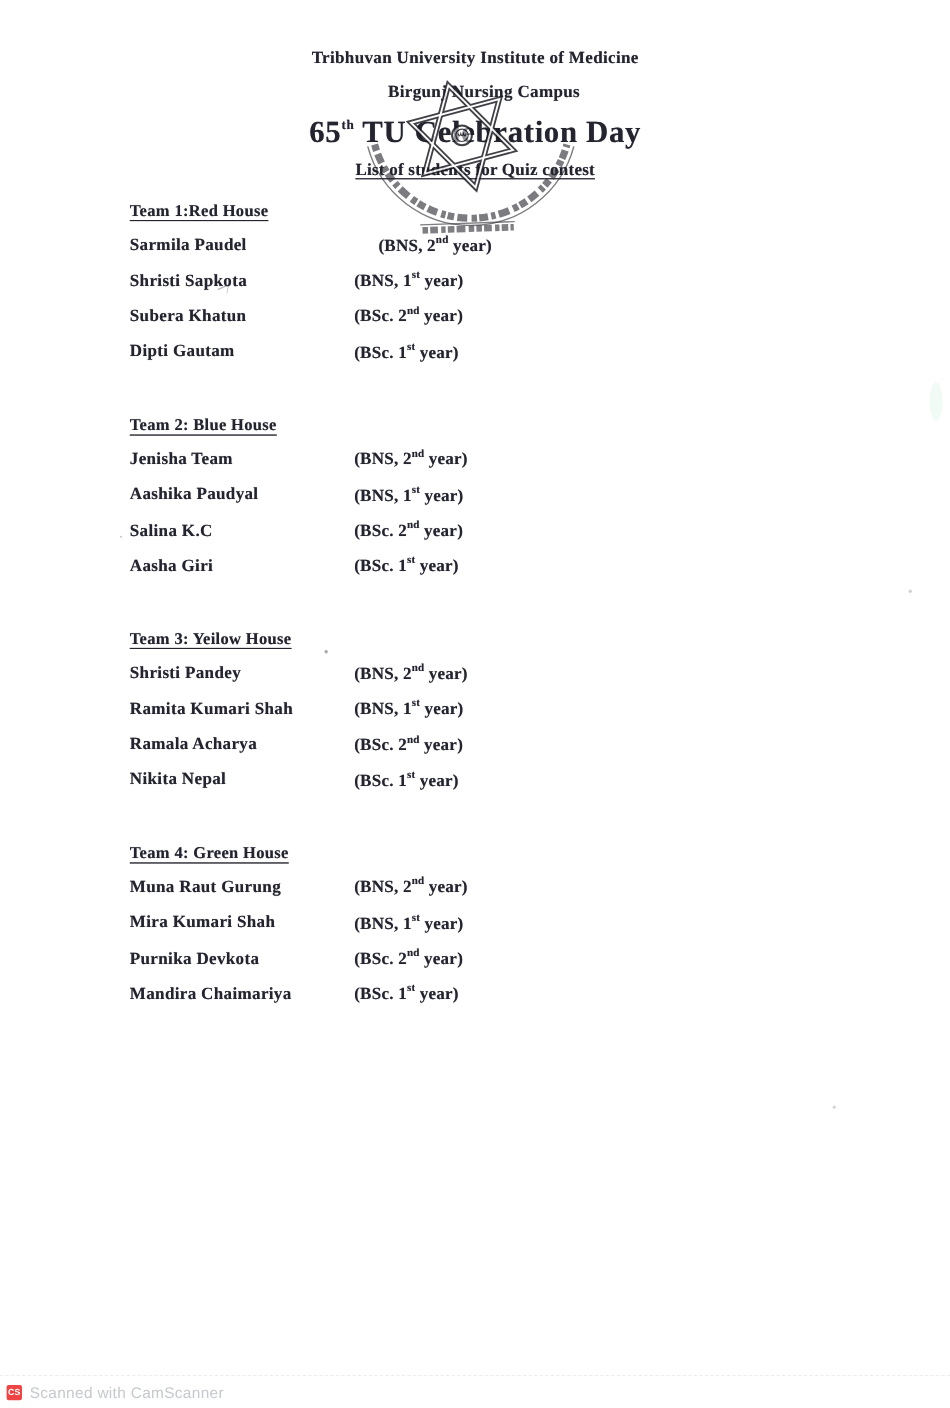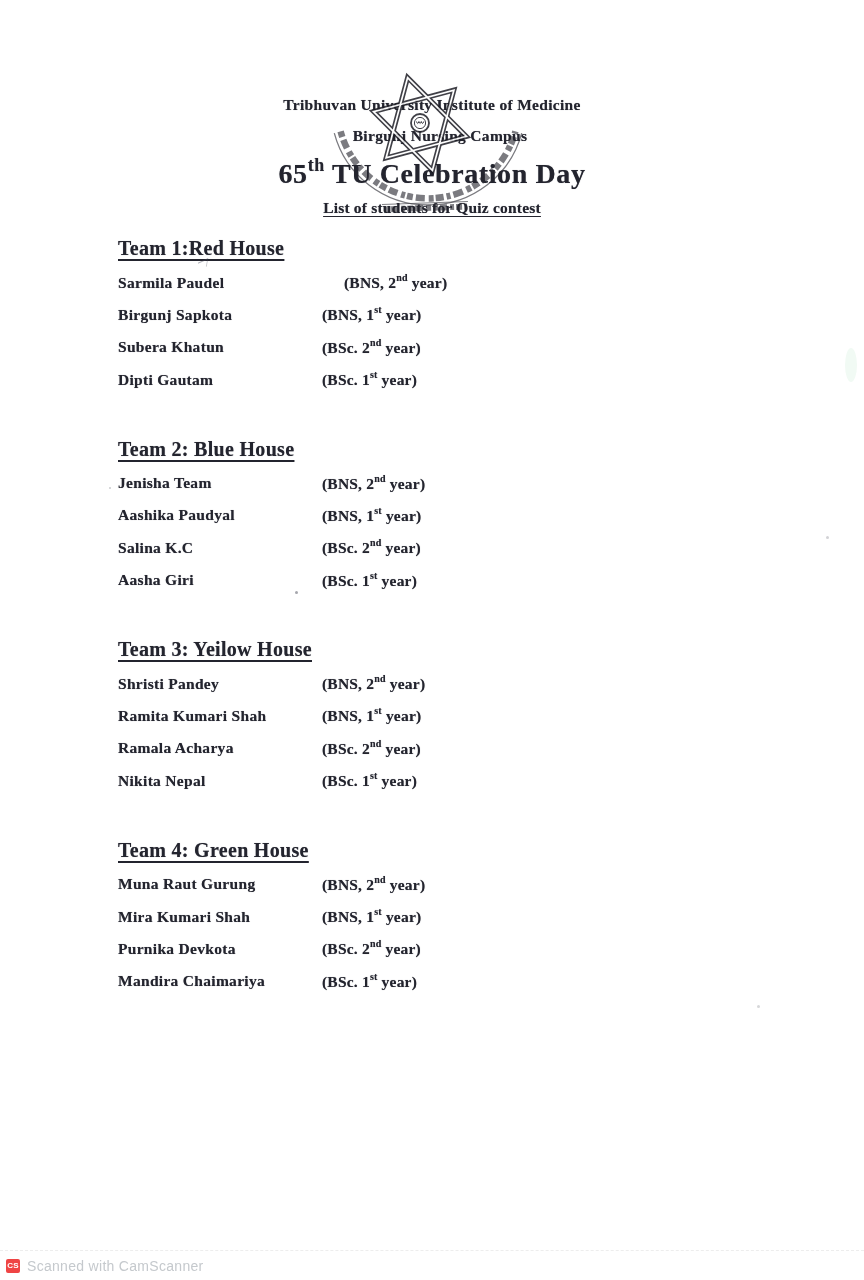--- a/index.html
+++ b/index.html
@@ -2,32 +2,32 @@
 <html><head>
 <meta charset="utf-8">
 <style>
   * { margin:0; padding:0; box-sizing:border-box; }
   html,body { width:864px; height:1280px; background:#ffffff; overflow:hidden; }
   body { font-family:"Liberation Serif","DejaVu Serif",serif; color:#23242e; position:relative; }
 
   .doc { position:absolute; inset:0; filter:blur(0.3px); }
 
   
-  .header { text-align:center; padding-top:96px; font-weight:bold; }
+  .header { text-align:center; padding-top:44px; font-weight:bold; }
   .hline1 { font-size:15.5px; letter-spacing:.3px; }
   .hline2 { font-size:15.5px; margin-top:13px; letter-spacing:.3px;margin-left:16px; }
   .doc-title { margin-top:12px; font-size:28px; letter-spacing:.6px; font-weight:bold; }
-  .doc-title sup { font-size:18px; position:relative; top:-2px; }
+  .doc-title sup { font-size:12px; position:relative; top:-2px; }
   .subtitle { margin-top:9px; font-size:15.5px; text-decoration:underline;
               text-underline-offset:3px; letter-spacing:.2px; }
 
   
   .teams { margin:20px 0 0 118px; }
   .team { margin-bottom:42px; }
-  .team-title { font-size:20px; font-weight:bold; text-decoration:underline;
+  .team-title { font-size:15px; font-weight:bold; text-decoration:underline;
                 text-underline-offset:3.5px; margin-bottom:6px; letter-spacing:.3px; }
   .row { height:32.4px; display:flex; align-items:center; font-size:15.5px; font-weight:bold;gap:12px; }
   .row .name { width:192px; letter-spacing:.3px; }
   .row .year { letter-spacing:.2px; }
   .row .year sup { font-size:10px; position:relative; top:-1px;margin-top:16px; }
   .row.shift1 .year { margin-left:22px; }
 
   
   .header, .teams { text-shadow:0 0 .7px rgba(32,34,46,.55); }
 
@@ -93,21 +93,21 @@
 
   <div class="teams">
 
     <div class="team">
       <div class="team-title">Team 1:Red House</div>
       <div class="row shift1">
         <span class="name">Sarmila Paudel</span>
         <span class="year"><span>(BNS, 2</span><sup>nd</sup><span> year)</span></span>
       </div>
       <div class="row">
-        <span class="name">Birgunj Sapkota</span>
+        <span class="name">Shristi Sapkota</span>
         <span class="year"><span>(BNS, 1</span><sup>st</sup><span> year)</span></span>
       </div>
       <div class="row">
         <span class="name">Subera Khatun</span>
         <span class="year"><span>(BSc. 2</span><sup>nd</sup><span> year)</span></span>
       </div>
       <div class="row">
         <span class="name">Dipti Gautam</span>
         <span class="year"><span>(BSc. 1</span><sup>st</sup><span> year)</span></span>
       </div>

